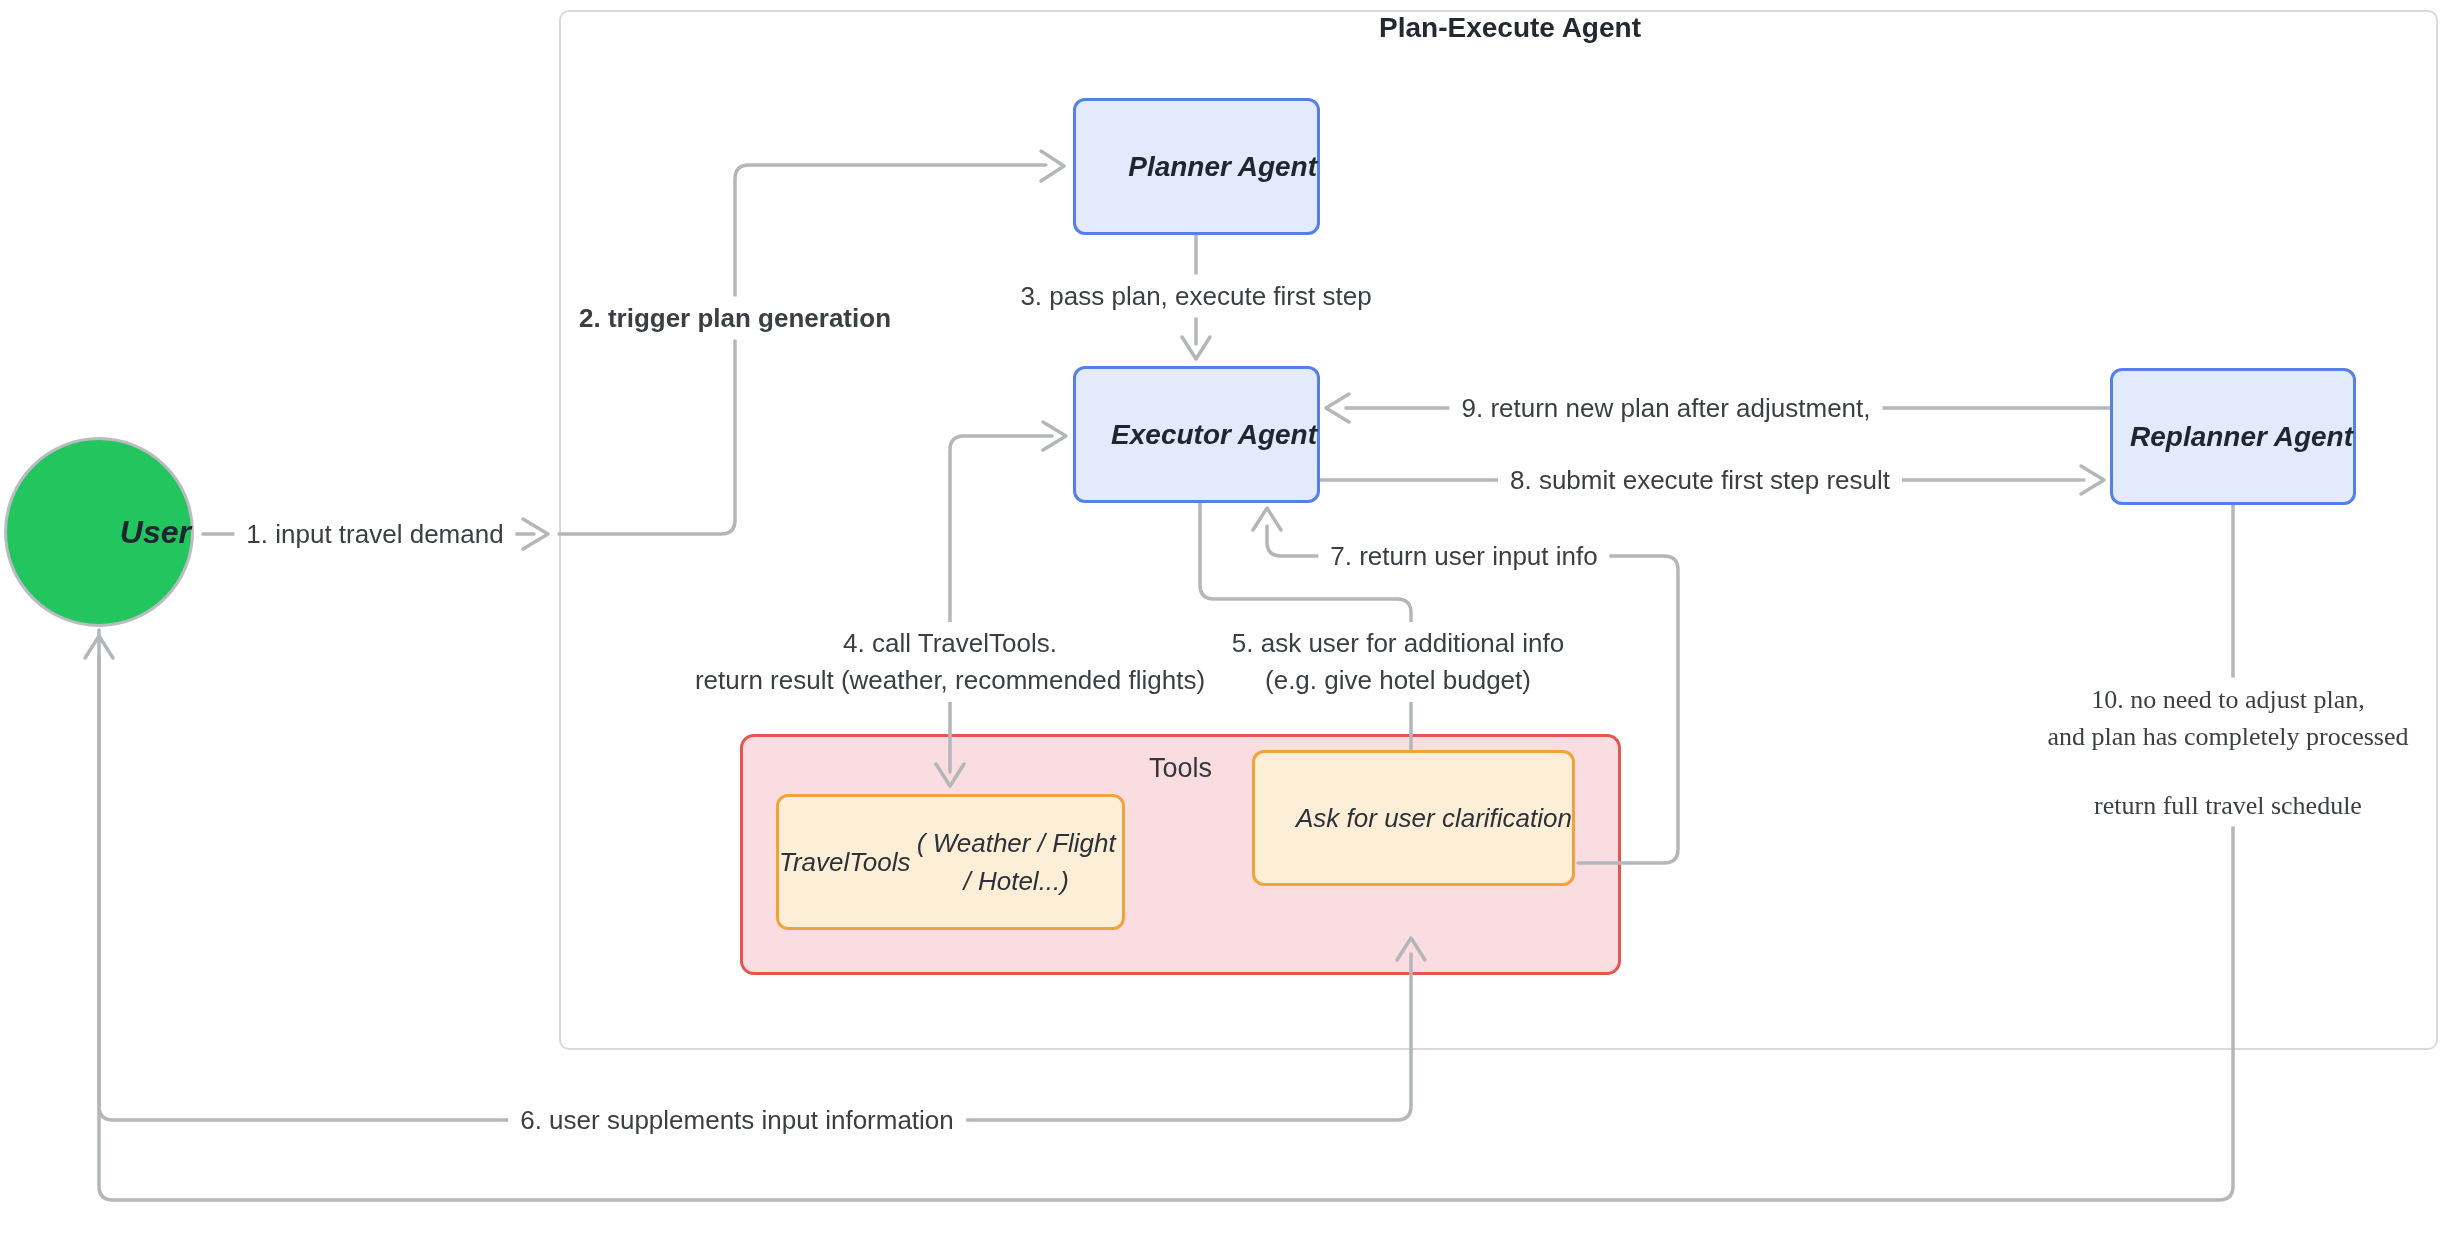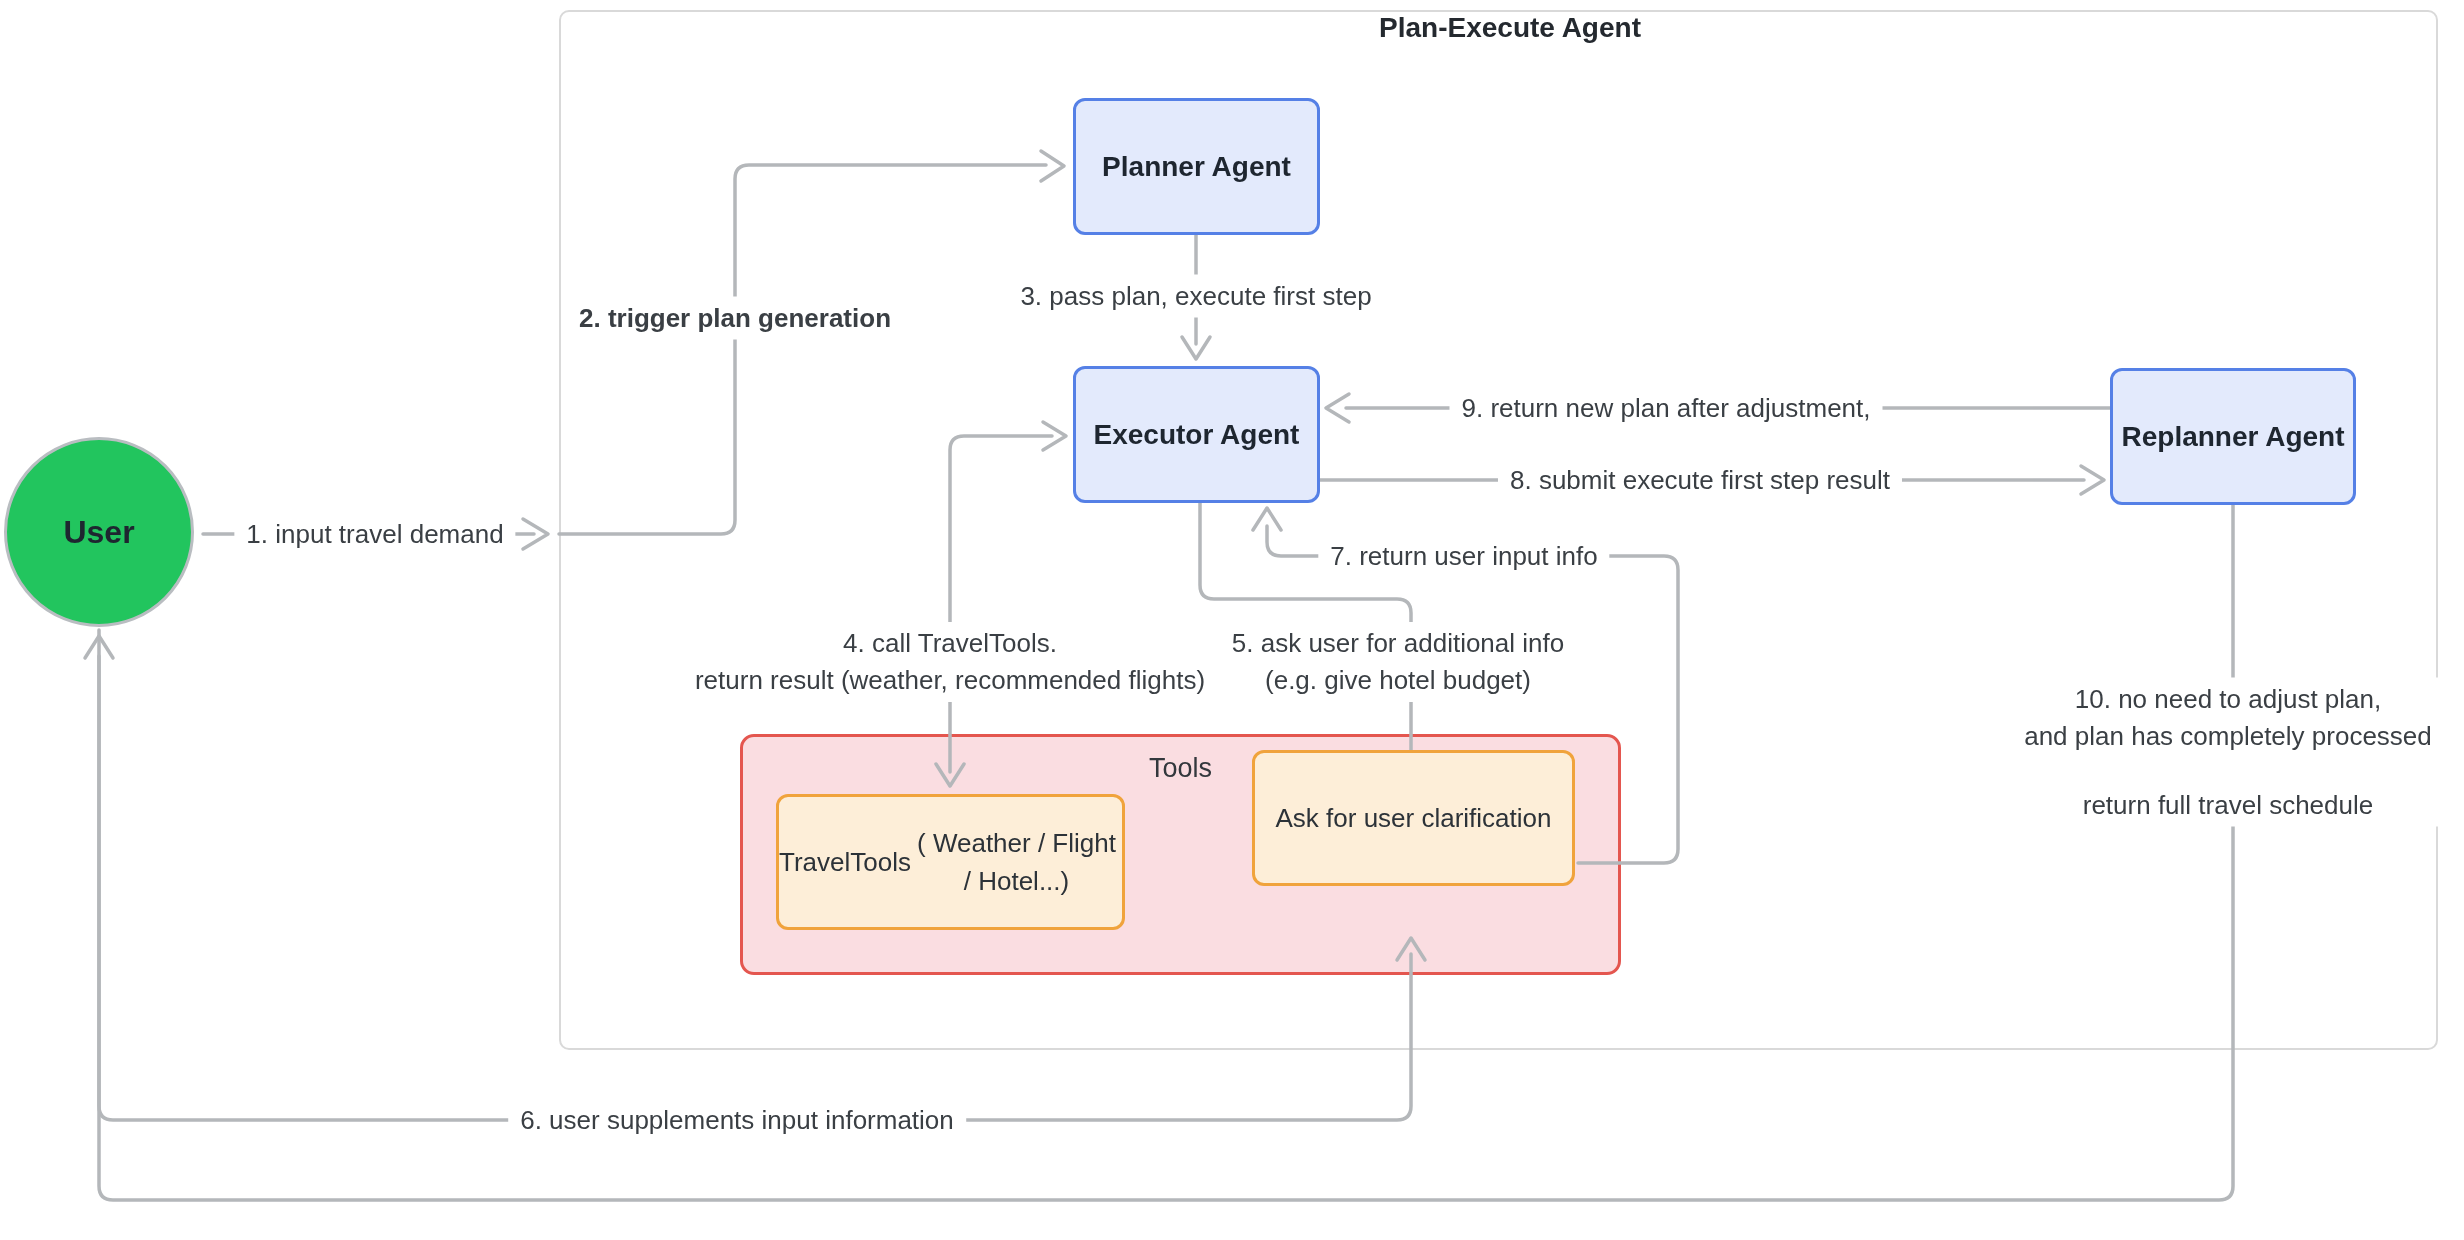--- a/index.html
+++ b/index.html
@@ -35,23 +35,24 @@
     font-weight: bold;
     color: #24292f;
     white-space: nowrap;
     z-index: 5;
   }
   .node {
     position: absolute;
     box-sizing: border-box;
     display: flex;
     align-items: center;
-    justify-content: center;
+    justify-content: flex-end;
     text-align: center;
     z-index: 4;
+    font-style: italic;
   }
   .agent-node {
     background: #e3eafc;
     border: 3.5px solid #5580e6;
     border-radius: 12px;
     font-size: 28px;
     font-weight: bold;
     color: #1e2630;
   }
   .user-node {
@@ -234,20 +235,20 @@
   <div class="edge-label" style="left:737px; top:1120px;">6. user supplements input information</div>
 
   <div class="edge-label" style="left:1464px; top:556px;">7. return user input info</div>
 
   <div class="edge-label" style="left:1700px; top:480px;">8. submit execute first step result</div>
 
   <div class="edge-label" style="left:1666px; top:408px;">
     <div>9. return new plan after adjustment,</div>
   </div>
 
-  <div class="edge-label" style="left:2228px; top:752px;">
+  <div class="edge-label" style="left:2228px; top:752px;font-family:Liberation Serif, serif;">
     <div>10. no need to adjust plan,</div>
     <div>and plan has completely processed</div>
     <div class="spacer"></div>
     <div>return full travel schedule</div>
   </div>
 
 </div>
 
 </body></html>

